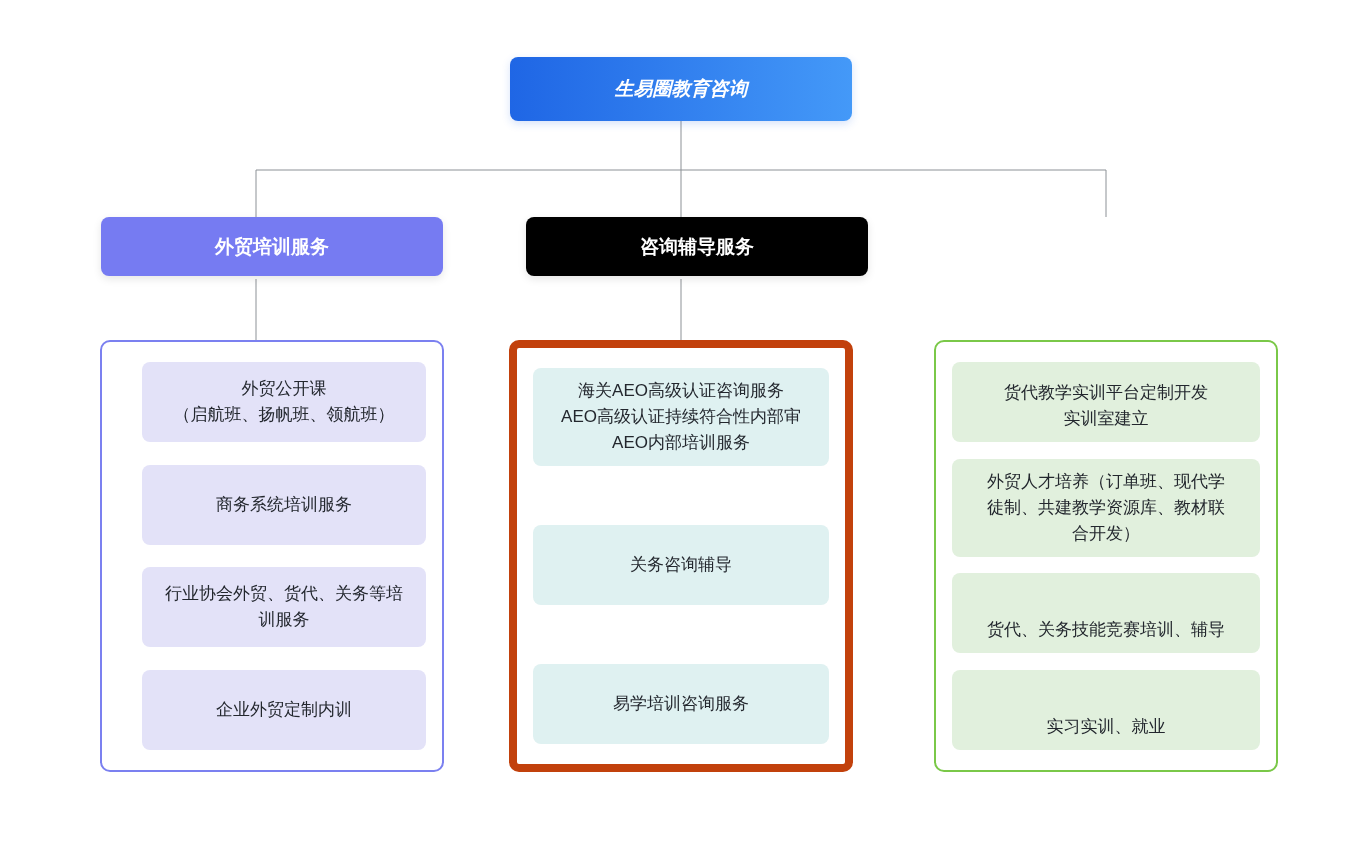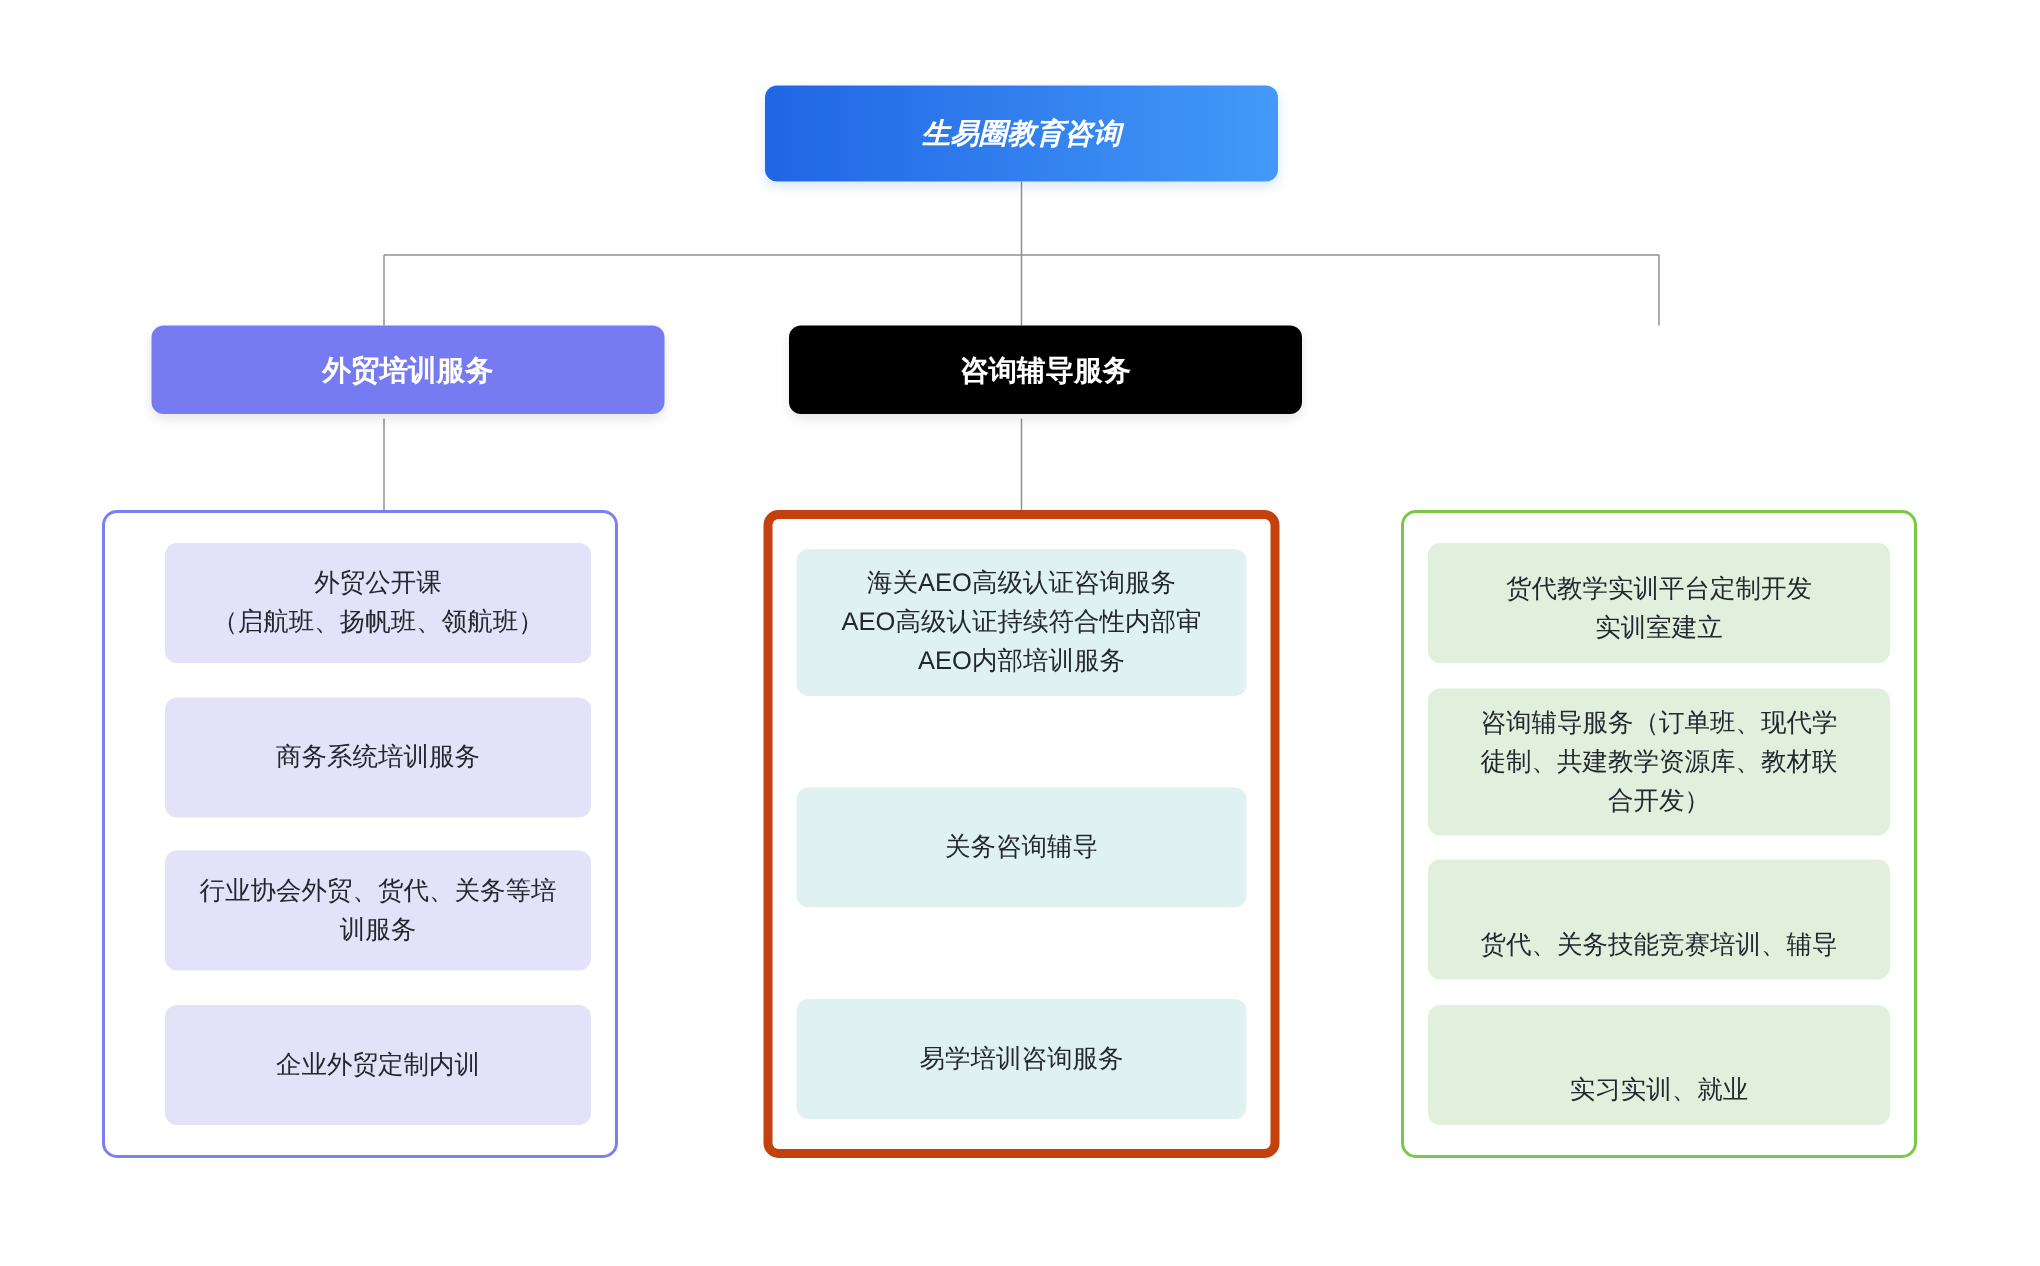--- a/index.html
+++ b/index.html
@@ -64,22 +64,22 @@
     width: 344px;
     height: 432px;
     box-sizing: border-box;
     border-radius: 10px;
     background: #ffffff;
     padding: 20px 16px;
     display: flex;
     flex-direction: column;
     justify-content: space-between;
   }
-  .branch-container.c1 { left: 68px;  border: 2px solid #7B80F0; padding-left: 40px; }
-  .branch-container.c2 { left: 509px; border: 6px solid #c2410c; gap: 37px; }
+  .branch-container.c1 { left: 100px;  border: 2px solid #7B80F0; padding-left: 40px; }
+  .branch-container.c2 { left: 509px; border: 8px solid #c2410c; gap: 37px; }
   .branch-container.c3 { left: 934px; border: 2px solid #7AC848; }
   .card {
     box-sizing: border-box;
     min-height: 80px;
     border-radius: 8px;
     display: flex;
     align-items: center;
     justify-content: center;
     text-align: center;
     padding: 10px 12px;
@@ -147,21 +147,21 @@
       <span>易学培训咨询服务</span>
     </div>
   </div>
 
   <div class="branch-container c3">
     <div class="card">
       <span>货代教学实训平台定制开发
 实训室建立</span>
     </div>
     <div class="card">
-      <span>咨询辅导服务（订单班、现代学
+      <span>外贸人才培养（订单班、现代学
 徒制、共建教学资源库、教材联
 合开发）</span>
     </div>
     <div class="card">
       <span>货代、关务技能竞赛培训、辅导</span>
     </div>
     <div class="card">
       <span>实习实训、就业</span>
     </div>
   </div>

